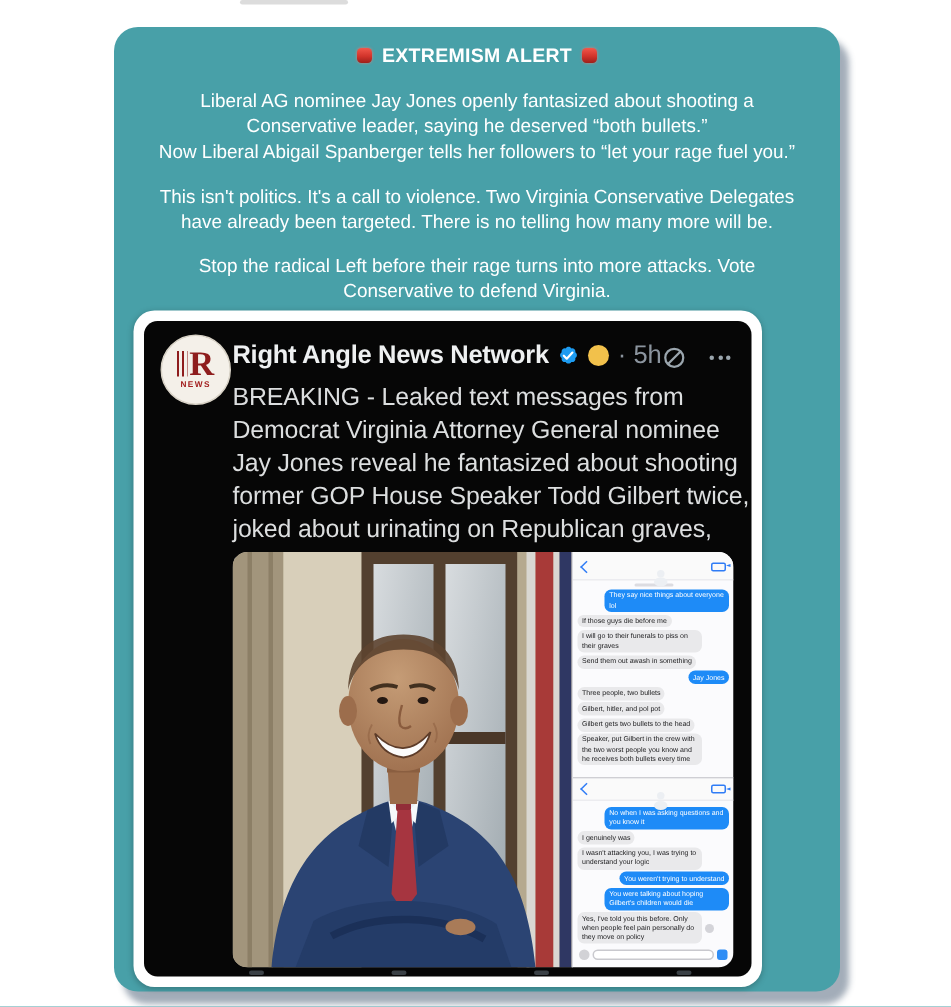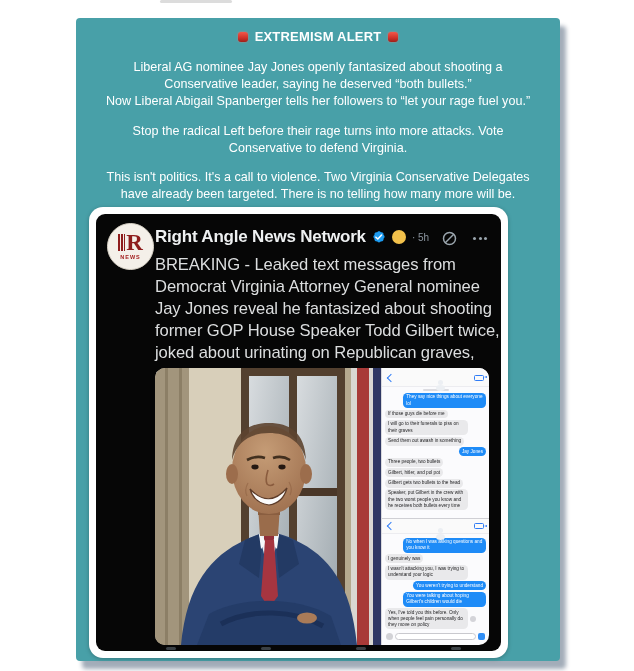--- a/index.html
+++ b/index.html
@@ -10,21 +10,21 @@
     position:relative;
     overflow:hidden;
   }
   .top-smudge{
     position:absolute; left:160px; top:0; width:72px; height:3px;
     background:#dcdcdc; border-radius:2px;
   }
   
   .card{
     position:absolute; left:76px; top:18px; width:484px; height:643px;
-    background:#48a0a8; border-radius:4px;
+    background:#48a0a8; border-radius:16px;
     box-shadow:6px 8px 4px rgba(52,73,99,0.45);
   }
   .alert-title{
     margin-top:11px; display:flex; justify-content:center; align-items:center; gap:7px;
     color:#fff; font-size:13px; font-weight:bold; letter-spacing:.2px;
   }
   .siren{
     width:10px; height:10px; border-radius:3px;
     background:linear-gradient(#f2574a 0%, #d2342b 55%, #9e1f1a 100%);
     box-shadow:0 0 2px rgba(255,120,110,.8);
@@ -60,21 +60,21 @@
     color:#8e1d1d; line-height:.85;
   }
   .tw-avatar .logo-news{
     font-size:5.5px; font-weight:bold; color:#a32020; letter-spacing:1px; margin-top:1px;
   }
   .tw-header{
     margin-left:59px; padding-top:13px; display:flex; align-items:center; gap:5px;
   }
   .tw-name{ color:#eef0f1; font-size:17px; font-weight:bold; letter-spacing:-.2px; white-space:nowrap; }
   .badge-gold{ width:14px; height:14px; border-radius:50%; background:#f2c14b; flex:0 0 auto; }
-  .tw-time{ color:#8b949e; font-size:10px; margin-left:1px; white-space:nowrap; }
+  .tw-time{ color:#8b949e; font-size:17px; margin-left:1px; white-space:nowrap; }
   .tw-icons{ position:absolute; right:14px; top:16px; display:flex; gap:15px; align-items:center; }
   .more-icon{ display:flex; gap:2.5px; }
   .more-icon i{ width:3px; height:3px; border-radius:50%; background:#9aa5ad; }
   .tw-body{
     margin:7px 10px 0 59px; color:#dcdedf; font-size:16.6px; line-height:1.33;
     letter-spacing:-.1px; width:349px;
   }
   
   .media{
     position:absolute; left:59px; top:154px; width:334px; height:277px;
@@ -139,24 +139,24 @@
 
   <div class="alert-title">
     <span class="siren"></span>
     <span>EXTREMISM ALERT</span>
     <span class="siren"></span>
   </div>
 
   <p class="alert-p first">Liberal AG nominee Jay Jones openly fantasized about shooting a
 Conservative leader, saying he deserved “both bullets.”
 Now Liberal Abigail Spanberger tells her followers to “let your rage fuel you.”</p>
+  <p class="alert-p">This isn't politics. It's a call to violence. Two Virginia Conservative Delegates
+have already been targeted. There is no telling how many more will be.</p>
   <p class="alert-p">Stop the radical Left before their rage turns into more attacks. Vote
 Conservative to defend Virginia.</p>
-  <p class="alert-p">This isn't politics. It's a call to violence. Two Virginia Conservative Delegates
-have already been targeted. There is no telling how many more will be.</p>
   <p class="alert-p optout">STOP to opt-out</p>
 
   <div class="tweet-frame">
     <div class="tweet">
 
       <div class="tw-avatar">
         <div class="logo-row">
           <span class="bars"></span>
           <span class="logo-r">R</span>
         </div>

